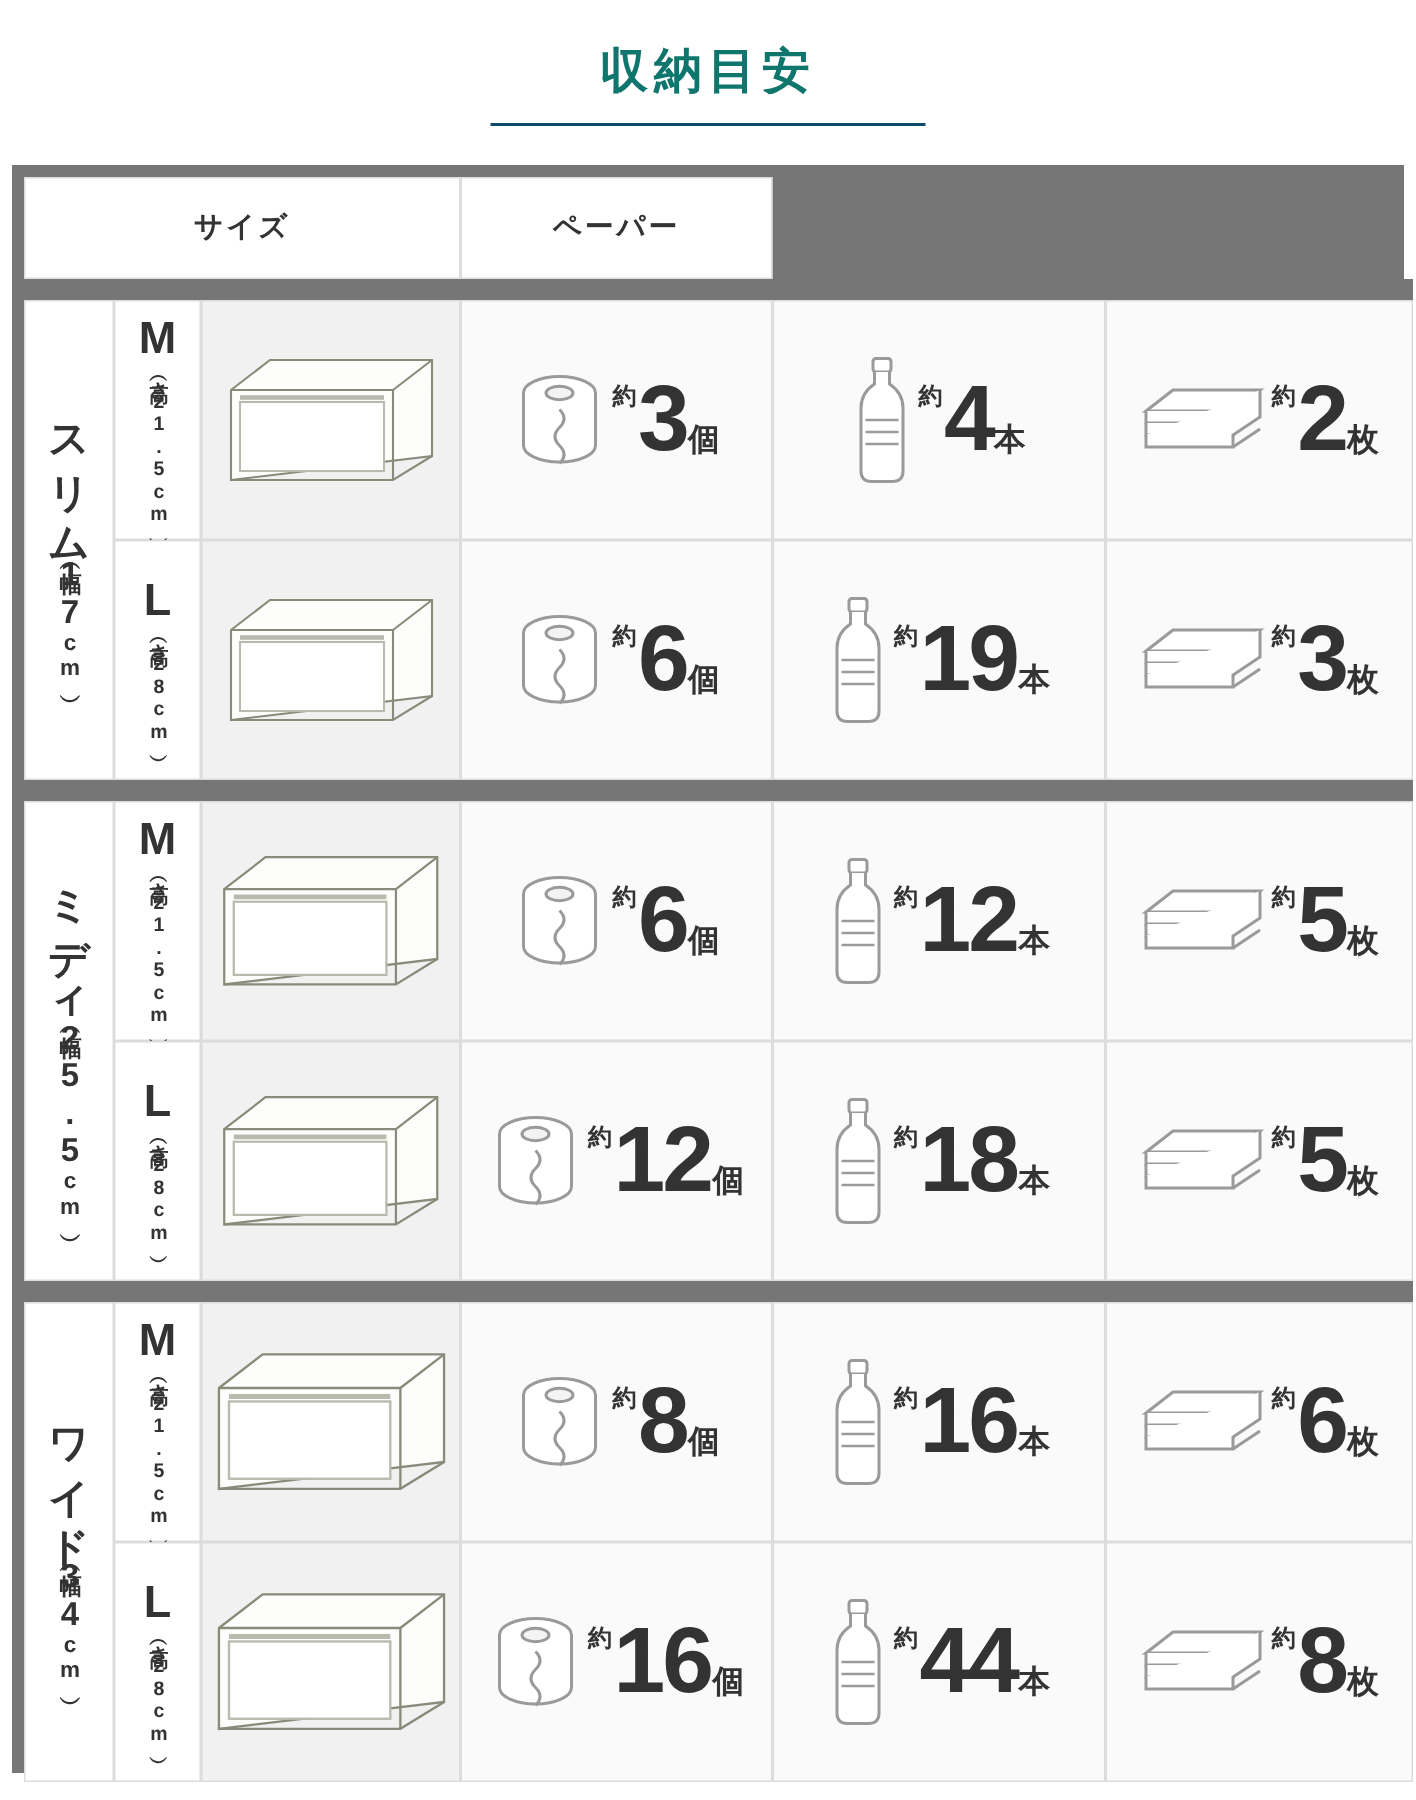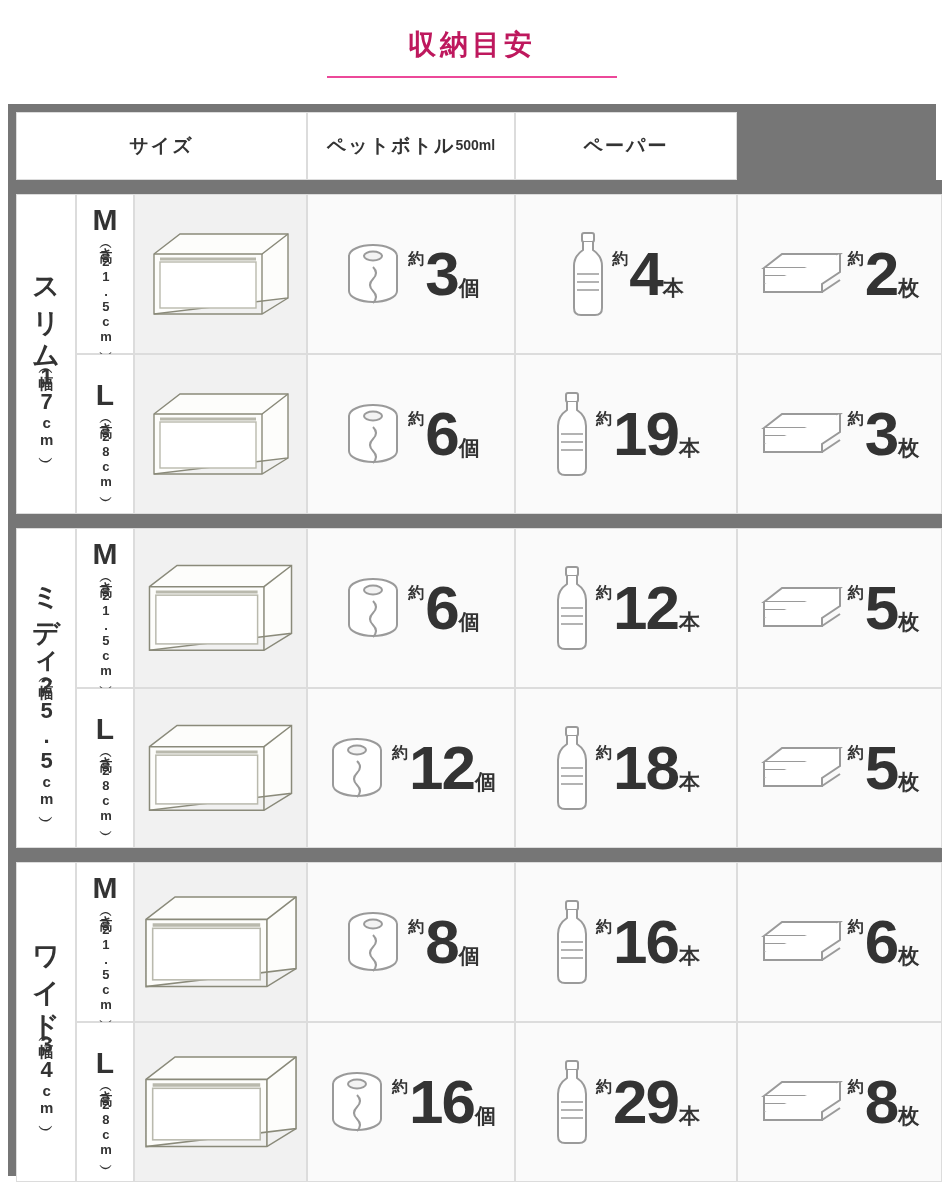--- a/index.html
+++ b/index.html
@@ -11,27 +11,27 @@
     color: #2b2b2b;
     overflow: hidden;
   }
 
   
   .title-wrap {
     text-align: center;
     padding-top: 26px;
   }
   .title {
-    font-size: 28px;
+    font-size: 32px;
     font-weight: 700;
     letter-spacing: 4px;
-    color: #be185d;
+    color: #0f766e;
     display: inline-block;
     padding-bottom: 12px;
-    border-bottom: 2px solid #ec4899;
+    border-bottom: 2px solid #0c4a6e;
     width: 290px;
   }
 
   
   .table-frame {
     margin: 26px 8px 0 8px;
     border: 8px solid #767676;
     background: #767676;
     height: 1072px;
   }
@@ -175,21 +175,20 @@
 </head>
 <body>
 
 <div class="title-wrap">
   <div class="title">収納目安</div>
 </div>
 
 <div class="table-frame">
   <div class="grid" id="grid">
       <div class="cell hdr" style="grid-column:1 / span 3;text-align:right;">サイズ</div>
-      <div class="cell hdr">ペットボトル<small>500ml</small></div>
       <div class="cell hdr">ペーパー</div>
       <div class="band"></div>
       <div class="cell vlabel" style="grid-row: span 2;">
       <div>スリム</div>
       <div class="sub">（幅<span class="subnum">17</span>cm）</div>
     </div>
       <div class="cell szcell" style="height:160px">
         <div class="big">M</div>
         <div class="hsub">（高さ21.5cm）</div>
       </div>
@@ -572,21 +571,21 @@
           <svg width="40" height="88" viewBox="0 0 40 88">
     <g fill="#ffffff" stroke="#9a9a9a" stroke-width="2">
       <rect x="14" y="3" width="12" height="9" rx="2"></rect>
       <path d="M15 12 L15 20 Q6 26 6 36 L6 78 Q6 85 13 85 L27 85 Q34 85 34 78 L34 36 Q34 26 25 20 L25 12"></path>
       <path d="M9 44 L31 44 M9 52 L31 52 M9 60 L31 60" stroke-width="1.6"></path>
     </g>
   </svg>
         </span>
         <span class="txt">
           <span class="yaku">約</span>
-          <span class="num">29</span>
+          <span class="num">44</span>
           <span class="unit">本</span>
         </span>
       </div>
       <div class="cell qty" style="height:160px">
         <span class="ico">
           <svg width="84" height="56" viewBox="0 0 84 56">
     <g fill="#ffffff" stroke="#9a9a9a" stroke-width="2">
       <path d="M4 22 L22 8 L80 8 L62 22 Z"></path>
       <path d="M4 22 L4 30 L62 30 L62 22"></path>
       <path d="M4 30 L4 38 L62 38 L62 30"></path>

